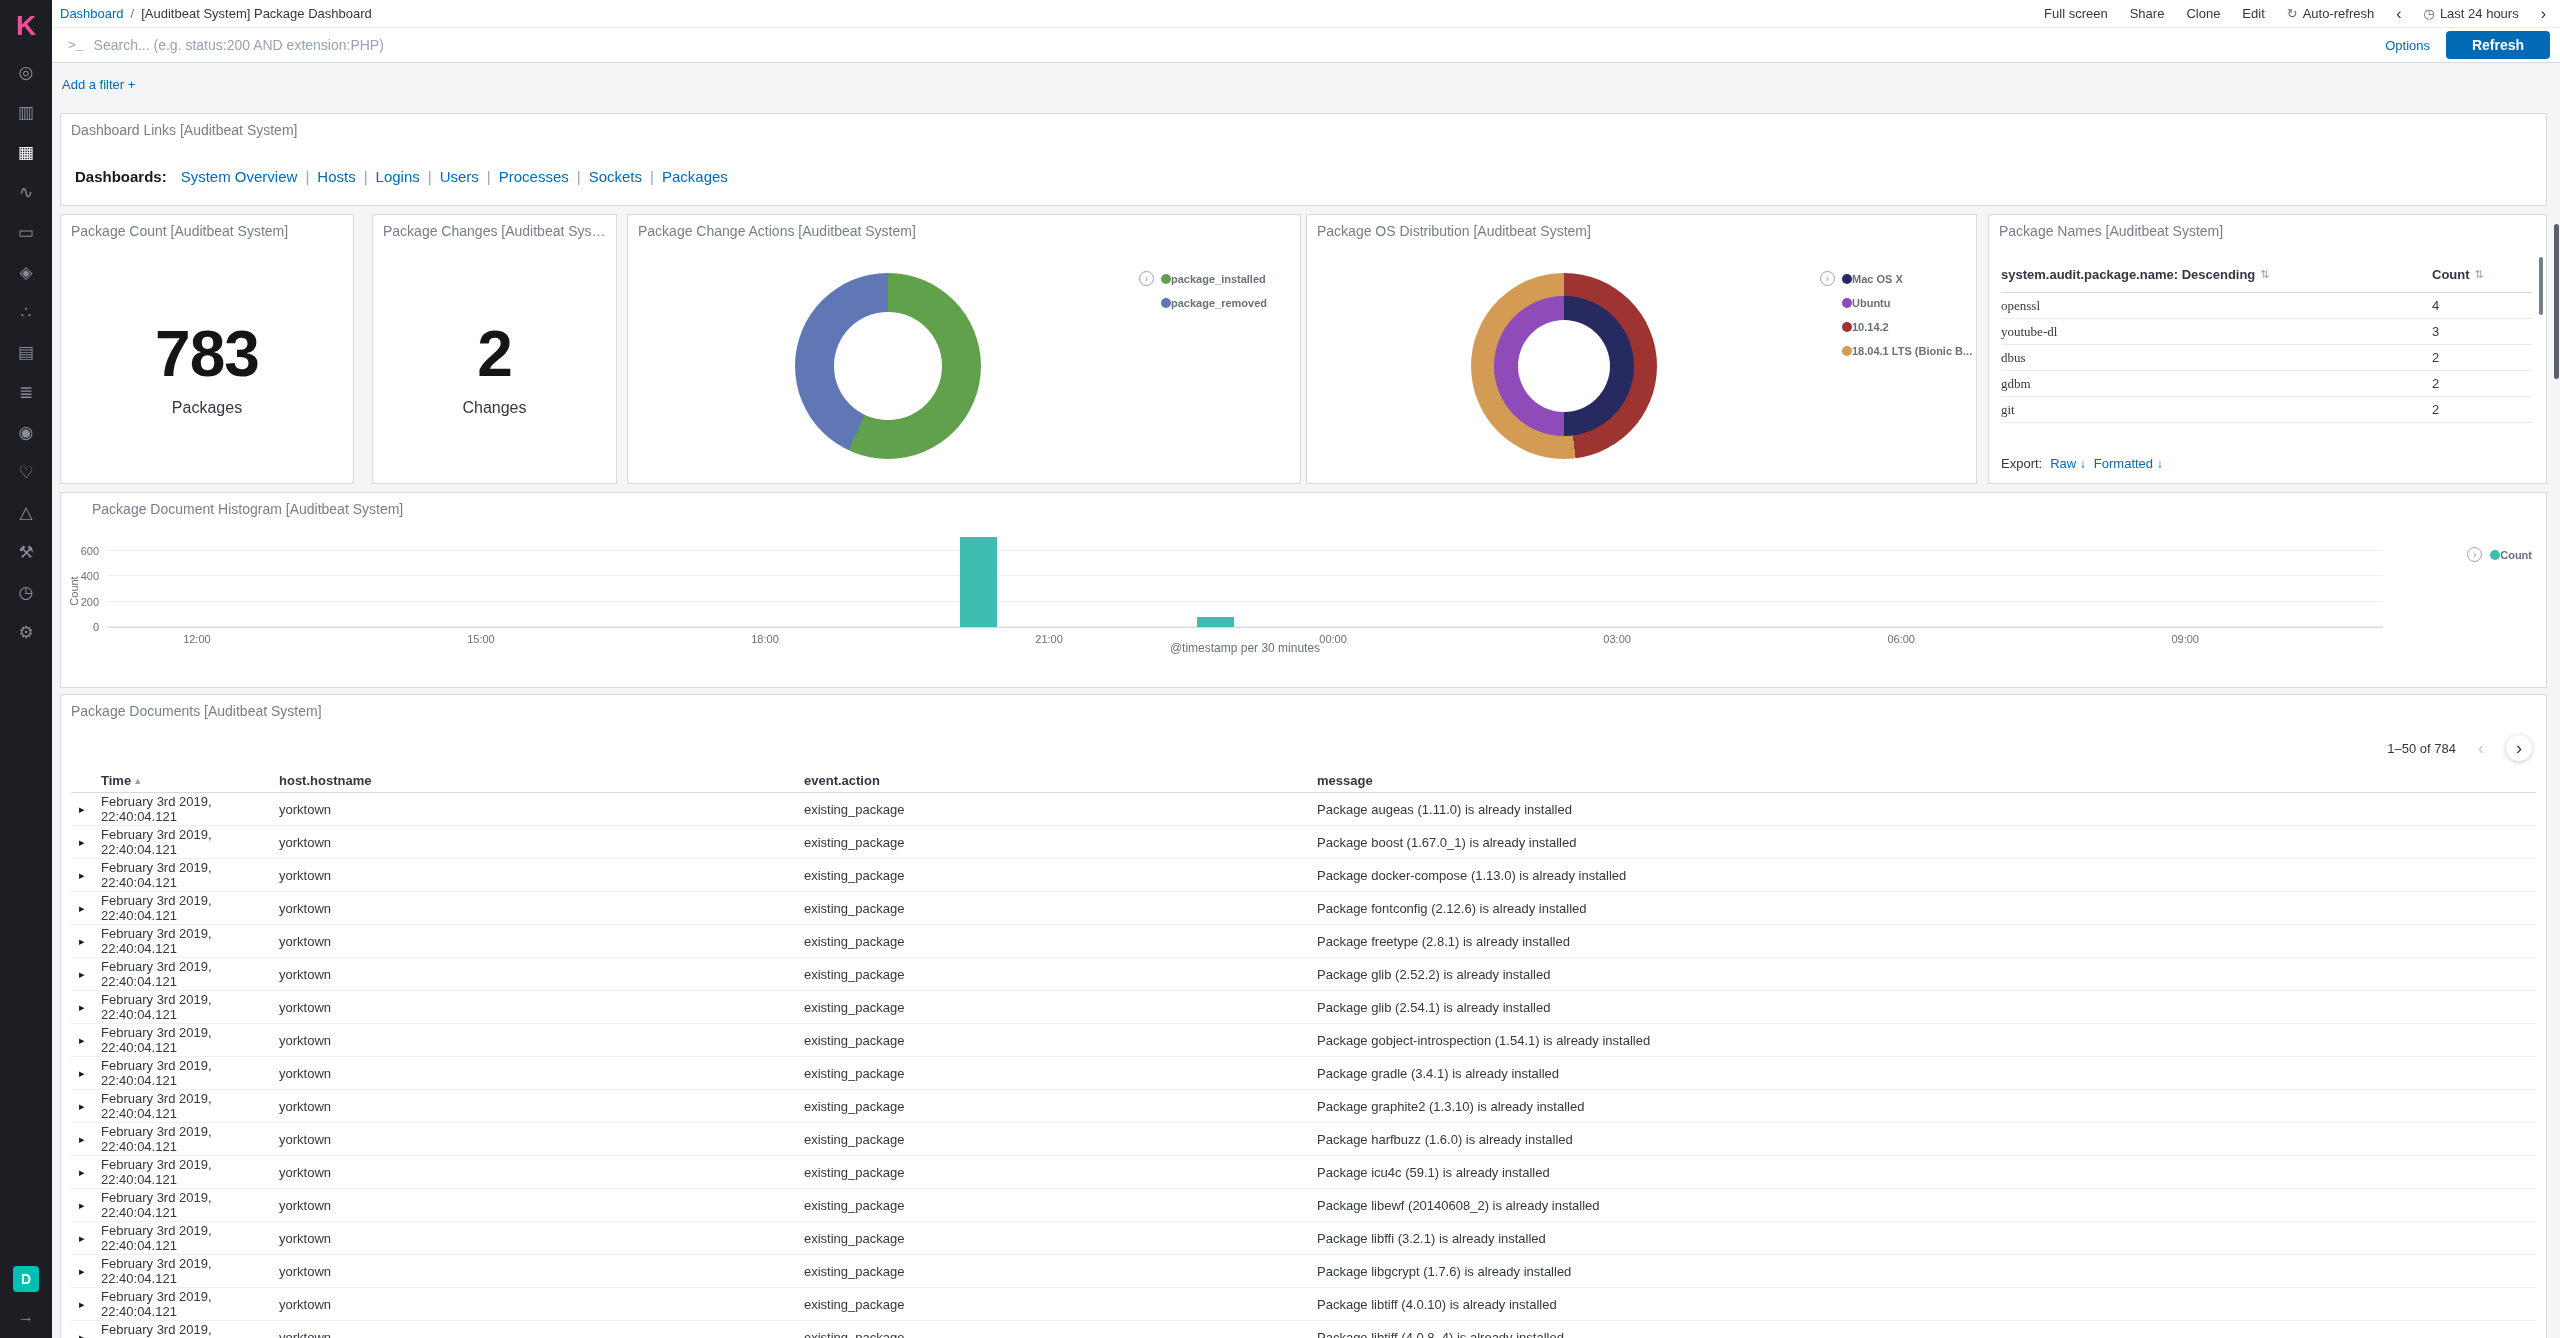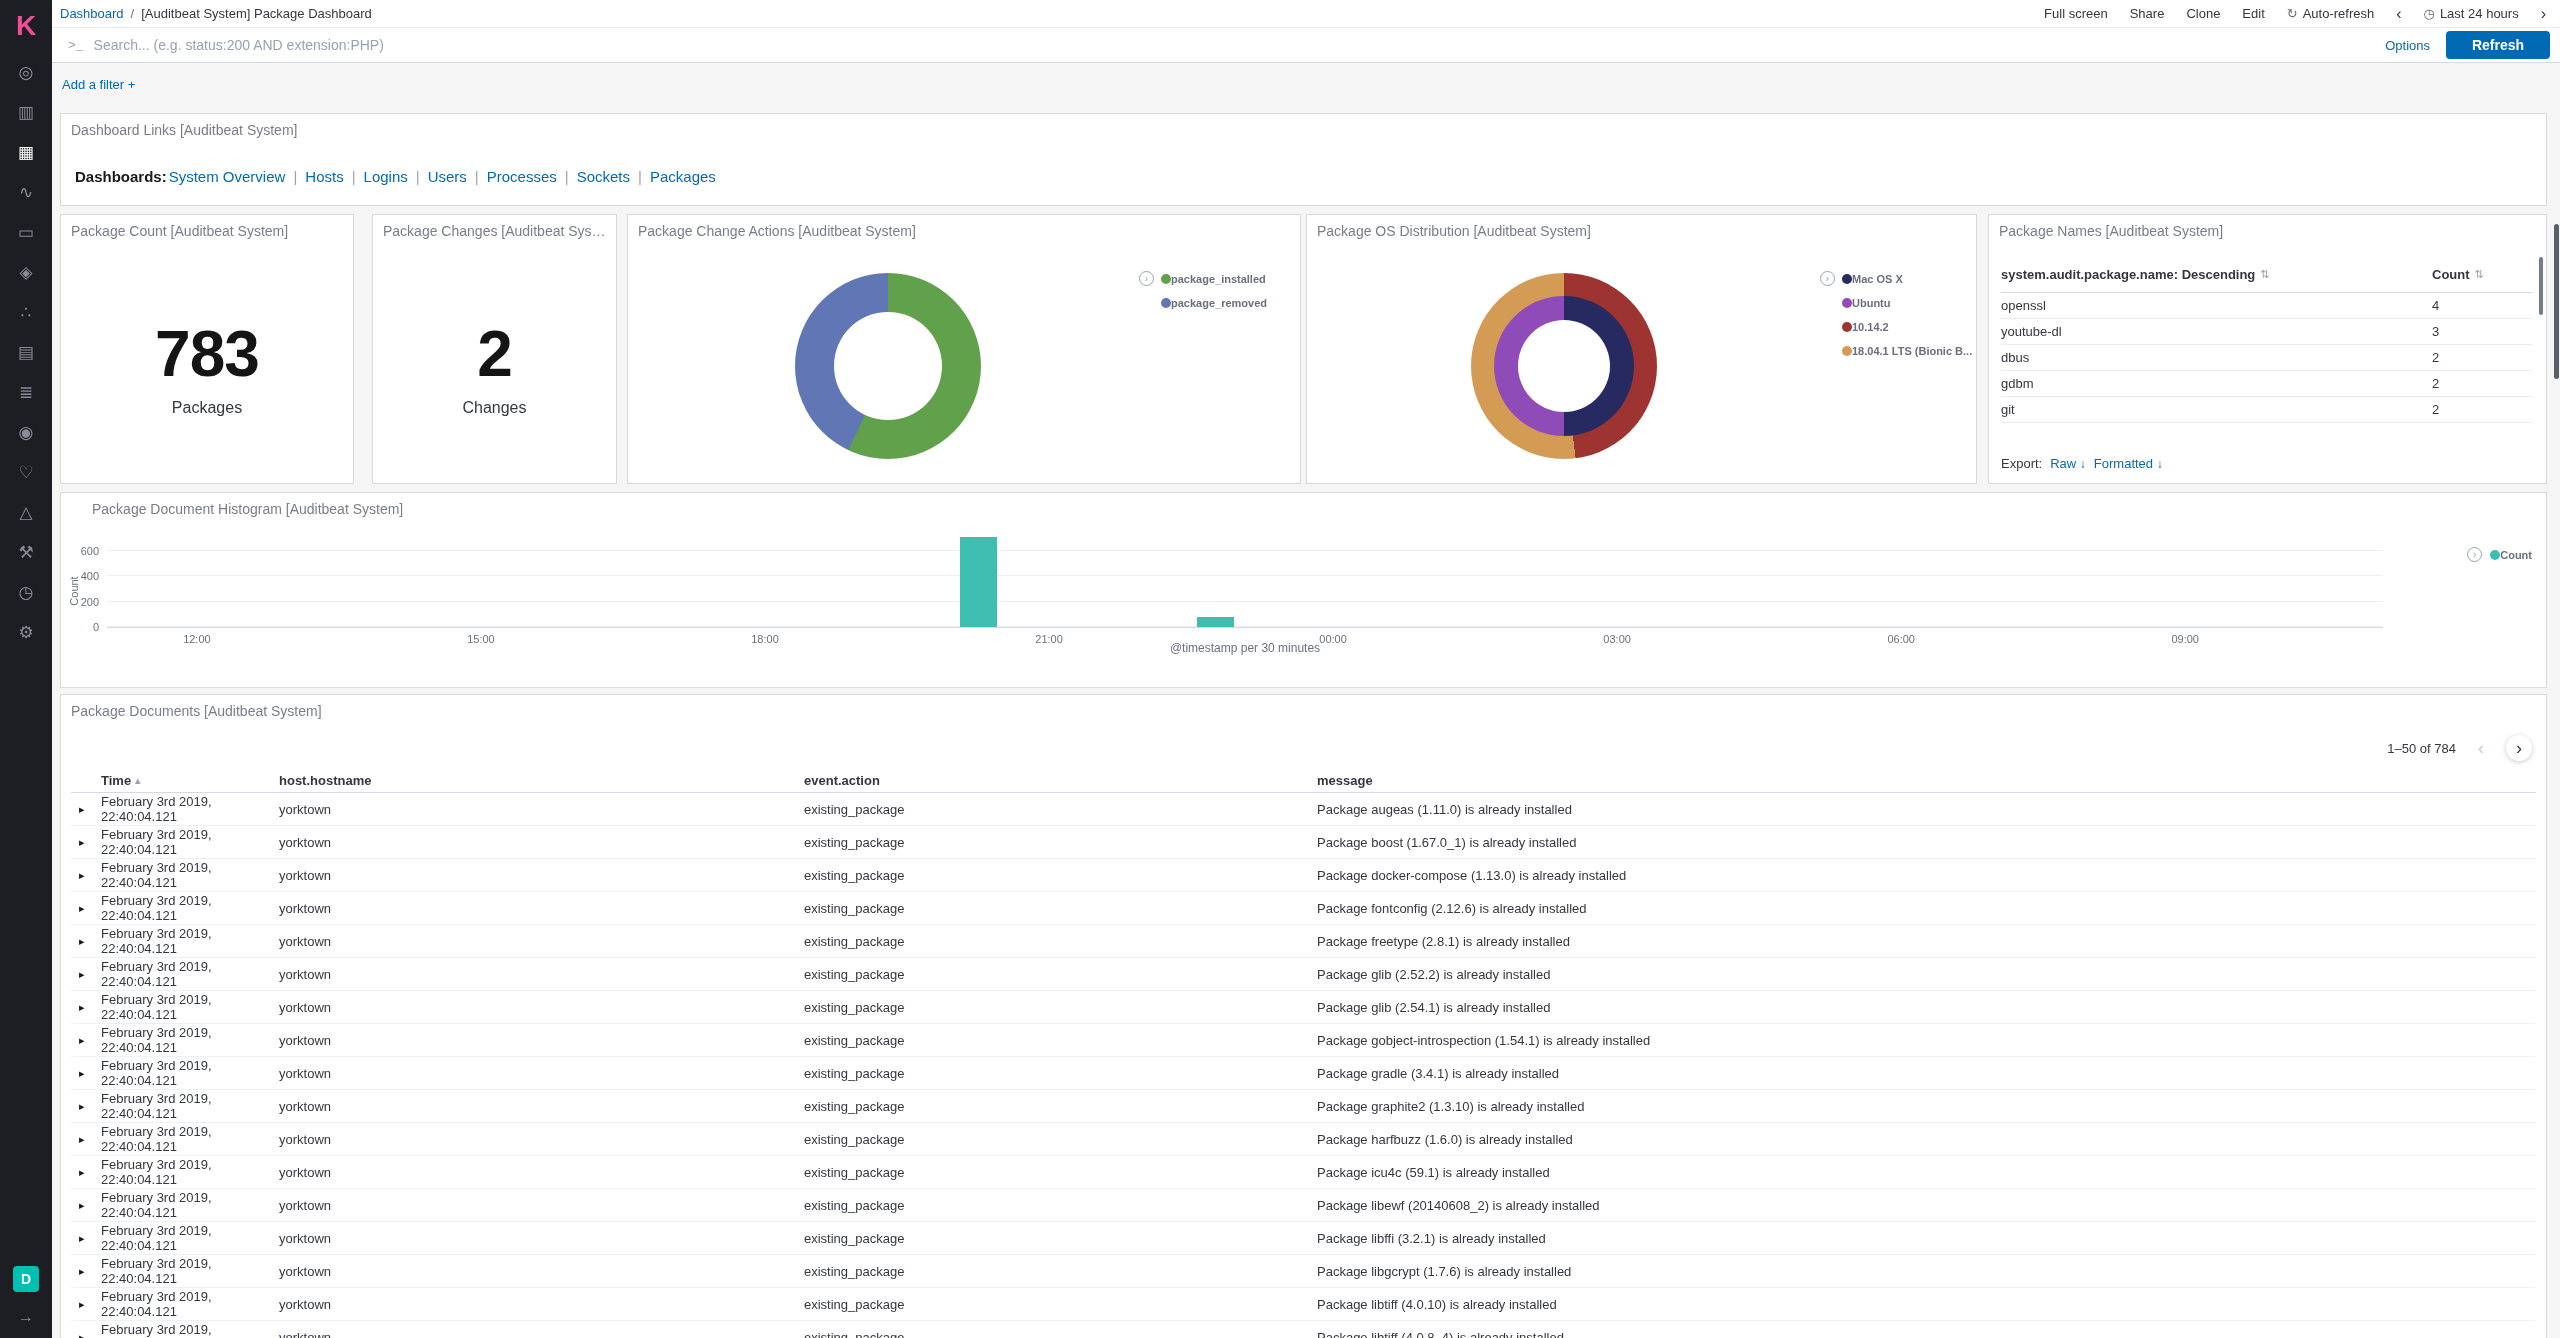--- a/index.html
+++ b/index.html
@@ -39,21 +39,21 @@
     font-size:14px;font-weight:bold;cursor:pointer;font-family:"Liberation Sans",sans-serif;}
   .filterbar{padding:12px 10px 8px 10px;}
   .add-filter{font-size:13px;}
   
   .content{padding:12px 13px 0 8px;}
   .panel{background:#fff;border:1px solid #D9D9D9;position:relative;}
   .panel-title{padding:8px 10px;font-size:14px;color:#787E89;white-space:nowrap;
     overflow:hidden;text-overflow:ellipsis;}
   .p-links{height:93px;}
   .dash-links{position:absolute;left:14px;top:54px;font-size:15px;}
-  .dash-links b{color:#1a1a1a;margin-right:2px;}
+  .dash-links b{color:#1a1a1a;margin-right:14px;}
   .dl-sep{color:#98A2B3;margin:0 8px;}
   .row2{display:flex;margin-top:8px;}
   .row2 .panel{height:270px;}
   .p-count{width:294px;margin-right:18px;}
   .p-changes{width:245px;margin-right:10px;}
   .p-actions{width:674px;margin-right:5px;}
   .p-os{width:671px;margin-right:11px;}
   .p-names{width:559px;}
   .metric{position:absolute;top:102px;left:0;right:0;text-align:center;}
   .metric-value{font-size:64px;font-weight:bold;color:#151515;letter-spacing:-1px;}
@@ -76,21 +76,21 @@
   .toggle-abs{position:absolute;left:-22px;top:-2px;}
   
   .names-table{position:absolute;left:12px;right:14px;top:52px;}
   .names-header{display:flex;align-items:flex-start;height:26px;border-bottom:1px solid #D3DAE6;
     font-size:13px;font-weight:bold;color:#343741;}
   .names-header .c1{flex:1;display:flex;align-items:center;gap:5px;cursor:pointer;}
   .names-header .c2{width:100px;display:flex;align-items:center;gap:5px;cursor:pointer;}
   .sort-glyph{color:#98A2B3;font-size:11px;font-weight:normal;}
   .names-row{display:flex;align-items:center;height:26px;border-bottom:1px solid #ECECEC;
     font-size:13px;color:#343741;cursor:pointer;}
-  .names-row .c1{flex:1;}
+  .names-row .c1{flex:1;font-family:Liberation Serif, serif;}
   .names-row .c2{width:100px;}
   .export-row{position:absolute;left:12px;bottom:12px;font-size:13px;display:flex;gap:8px;align-items:center;}
   .dl-glyph{font-size:12px;}
   .panel-scrollbar{position:absolute;right:3px;top:42px;width:4px;height:58px;background:#757D87;
     border-radius:2px;cursor:pointer;}
   
   .p-hist{height:196px;margin-top:8px;padding-left:21px;}
   .hist-plot{position:absolute;left:46px;right:163px;top:41px;bottom:59px;border-bottom:1px solid #D3DAE6;}
   .gridline{position:absolute;left:0;right:0;height:1px;background:#EDEFF3;}
   .y-tick{position:absolute;right:calc(100% + 8px);font-size:11px;color:#69707D;}

